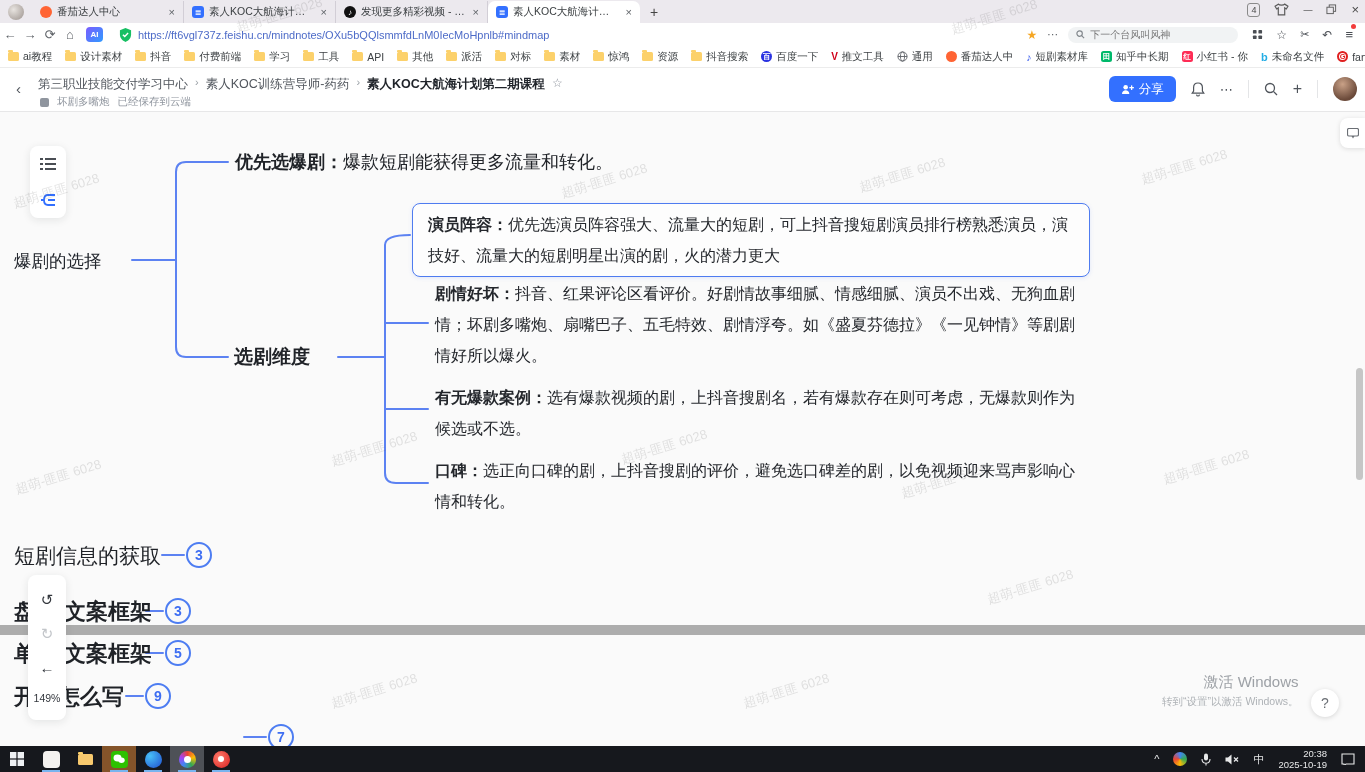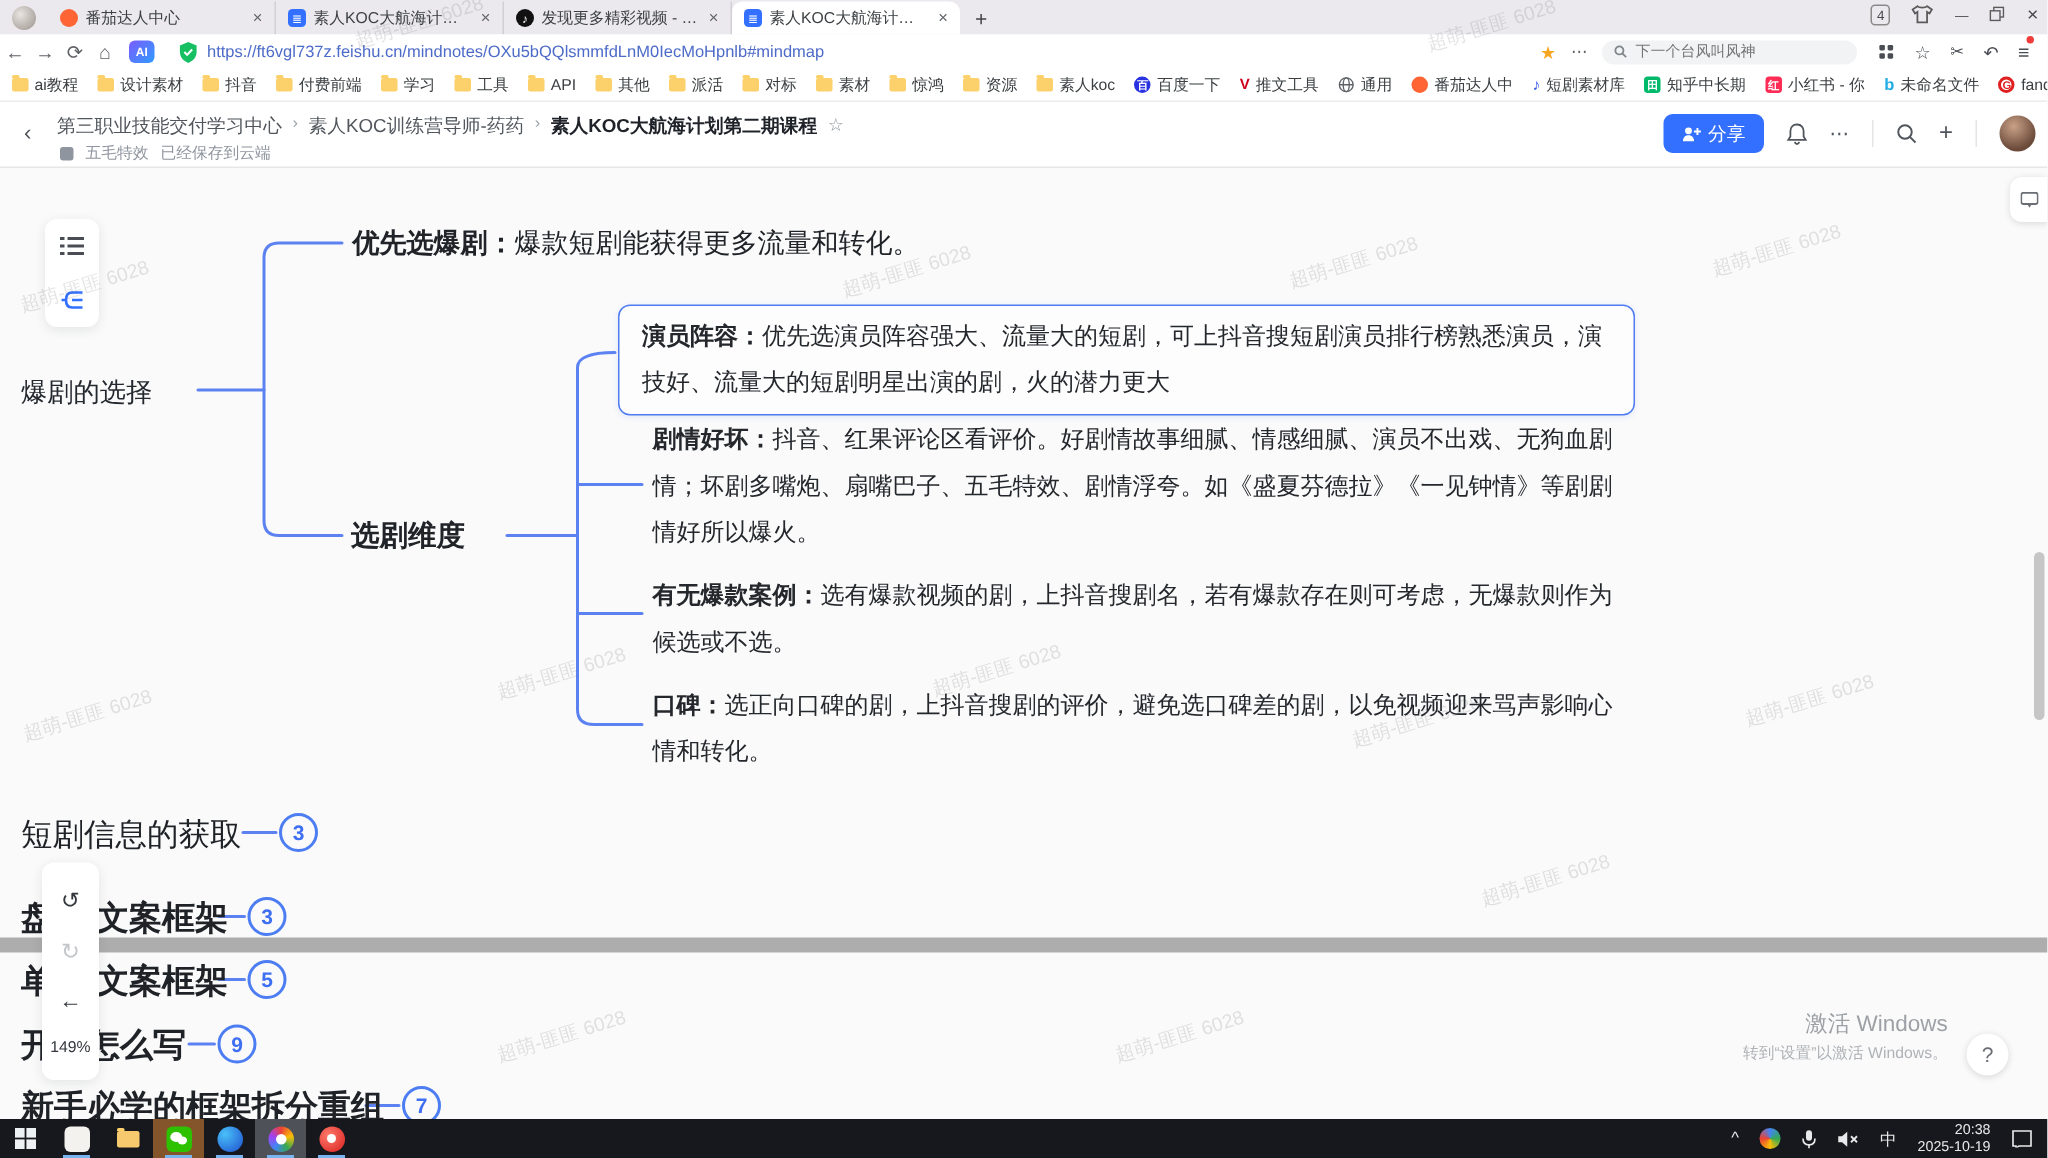--- a/index.html
+++ b/index.html
@@ -225,21 +225,21 @@
     <span class="bm">
         <span class="folder"></span>
         <span>惊鸿</span>
       </span>
     <span class="bm">
         <span class="folder"></span>
         <span>资源</span>
       </span>
     <span class="bm">
         <span class="folder"></span>
-        <span>素人koc</span>
+        <span>抖音搜索</span>
       </span>
     <span class="bm">
         <span class="sq" style="background:#2932e1;border-radius:50%;">百</span>
         <span>百度一下</span>
       </span>
     <span class="bm">
         <span style="color:#d0021b;font-weight:bold;font-size:10px;">V</span>
         <span>推文工具</span>
       </span>
     <span class="bm">
@@ -282,21 +282,21 @@
     <div class="crumbrow">
       <span>第三职业技能交付学习中心</span>
       <span class="sep">›</span>
       <span>素人KOC训练营导师-药药</span>
       <span class="sep">›</span>
       <span class="last">素人KOC大航海计划第二期课程</span>
       <span class="star">☆</span>
     </div>
     <div class="subrow">
       <span class="space-ic"></span>
-      <span>五毛特效</span>
+      <span>坏剧多嘴炮</span>
       <span>已经保存到云端</span>
     </div>
     <div id="hdr-right">
       <button class="share-btn">
         <svg width="13" height="11" viewBox="0 0 14 12">
             <circle cx="5" cy="3.5" r="2.5" fill="#fff"></circle>
             <path d="M1 11 C1 8 3 6.8 5 6.8 C7 6.8 9 8 9 11 Z" fill="#fff"></path>
             <line x1="11.5" y1="1.5" x2="11.5" y2="6.5" stroke="#fff" stroke-width="1.4"></line>
             <line x1="9" y1="4" x2="14" y2="4" stroke="#fff" stroke-width="1.4"></line>
           </svg>
@@ -386,21 +386,20 @@
     <div class="badge" style="left:165px;top:486px;">3</div>
 
     <div class="abs croot" style="left:14px;top:527px;font-size:22px;font-weight:bold;">单</div>
     <div class="abs croot" style="left:64px;top:527px;font-size:22px;font-weight:bold;">文案框架</div>
     <div class="badge" style="left:165px;top:528px;">5</div>
 
     <div class="abs croot" style="left:14px;top:570px;font-size:22px;font-weight:bold;">开</div>
     <div class="abs croot" style="left:58px;top:570px;font-size:22px;font-weight:bold;">怎么写</div>
     <div class="badge" style="left:145px;top:571px;">9</div>
 
-    <div class="abs croot" style="left:14px;top:611px;font-size:22px;font-weight:bold;">新手必学的框架拆分重组</div>
     <div class="badge" style="left:268px;top:612px;">7</div>
 
     <div id="zoom-toolbar" class="panel">
       <span class="zt-ic">↺</span>
       <span class="zt-ic dis">↻</span>
       <span class="zt-ic">←</span>
       <span class="zt-zoom">149%</span>
     </div>
 
   </div>

